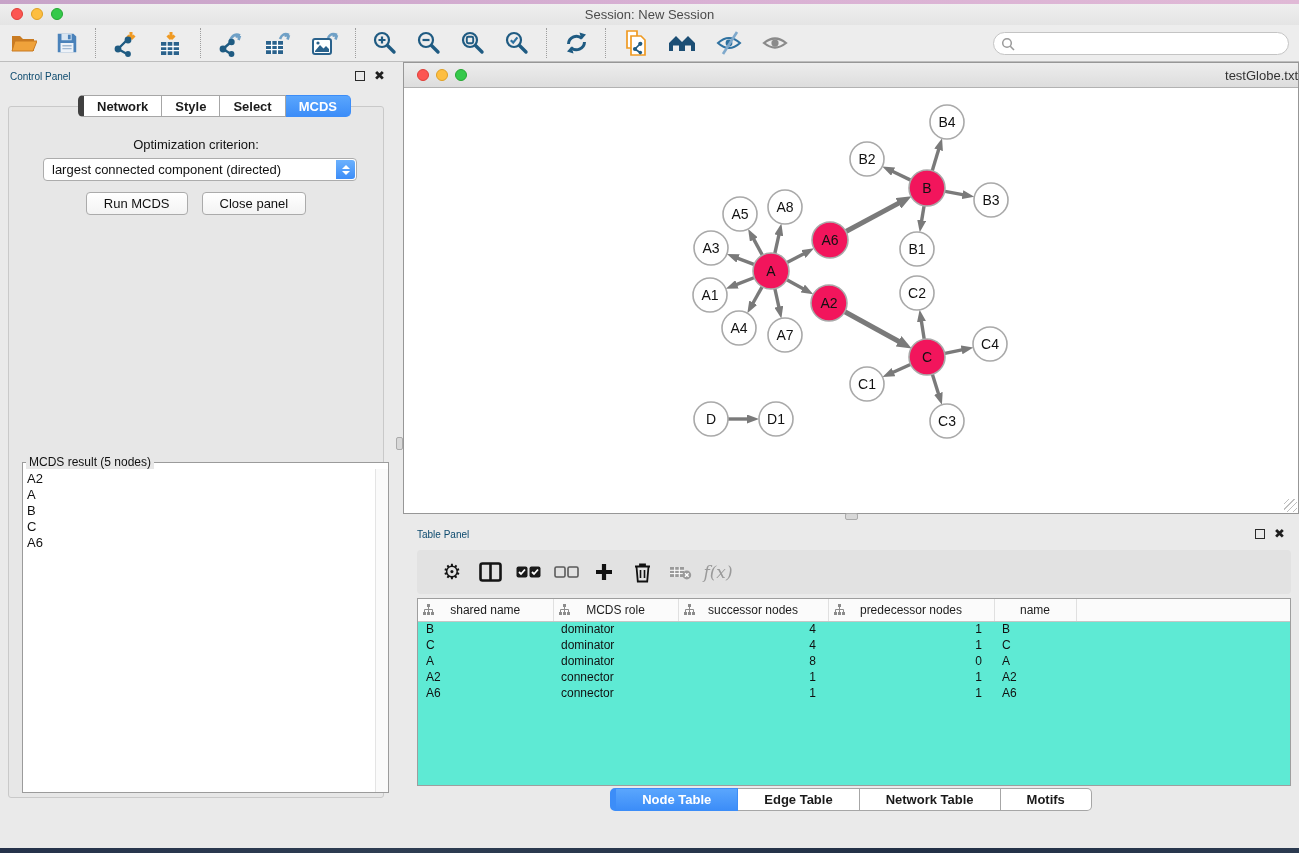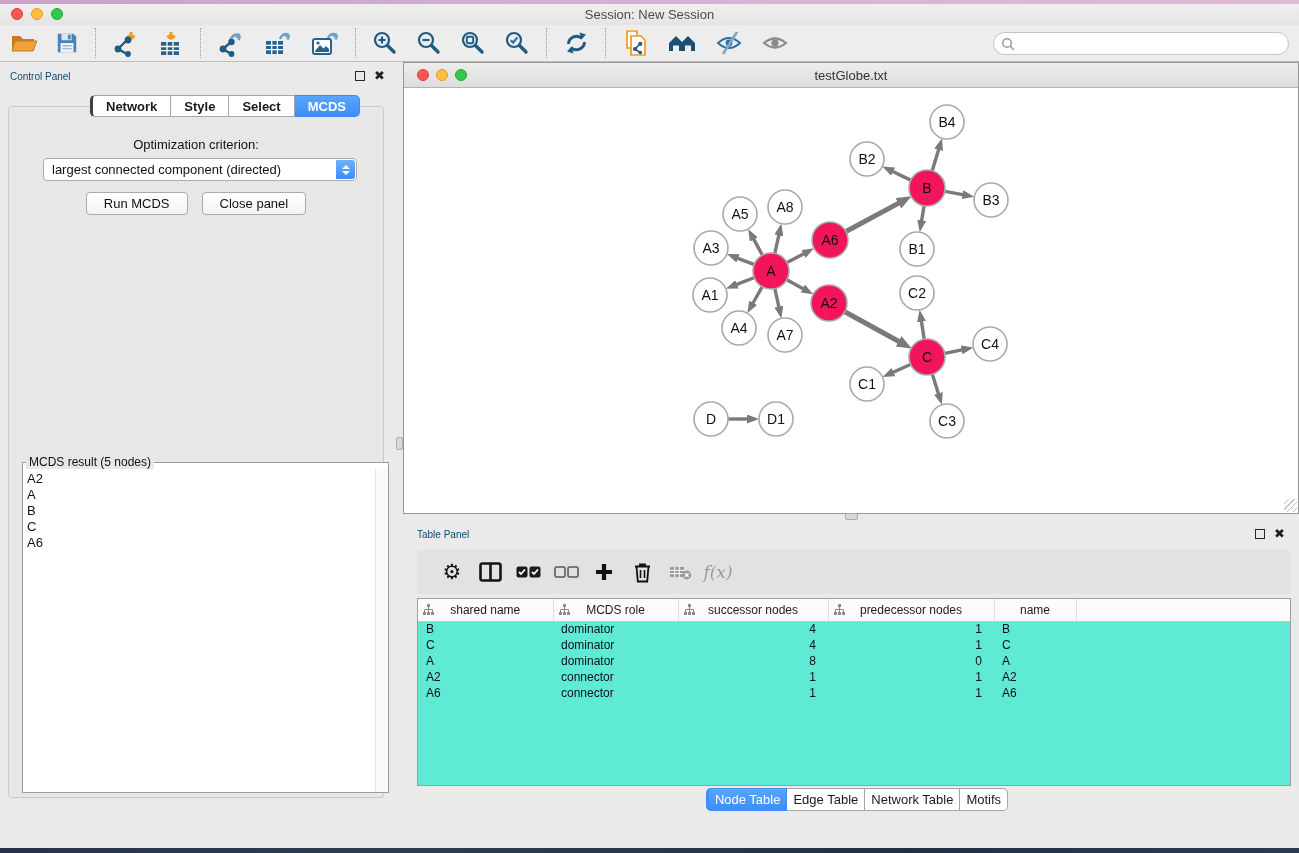--- a/index.html
+++ b/index.html
@@ -34,21 +34,21 @@
   .panel-header { position:absolute; left:0; top:0; width:100%; height:30px; }
   .panel-title { position:absolute; left:10px; top:9px; font-size:10px; color:#0c4a6e; }
   .ph-icons { position:absolute; right:10px; top:8px; display:flex; gap:9px; align-items:center; }
   .float-ic { width:10px; height:10px; border:1.6px solid #2A2A2A; display:inline-block; }
   .close-ic { font-family:"DejaVu Sans",sans-serif; font-size:13px; font-weight:bold; color:#1F1F1F; line-height:12px; }
 
   .seg { display:flex; }
   .cp-tabs { position:absolute; left:78px; top:33px; z-index:3; }
   .seg-tab { height:22px; line-height:21px; padding:0 13px; font-size:13px; font-weight:600; color:#1A1A1A;
     background:#fff; border:1px solid #A6A6A6; border-left:none; }
-  .seg-tab:first-child { border-left:3px solid #404040; border-radius:5px 0 0 5px;margin-left:12px; }
+  .seg-tab:first-child { border-left:6px solid #404040; border-radius:5px 0 0 5px; }
   .seg-tab:last-child { border-radius:0 5px 5px 0; }
   .seg-tab.active { background:linear-gradient(#5AA6FD,#3C8DF8); border-color:#3C8DF8; color:#fff; }
 
   .cp-content { position:absolute; left:8px; top:44px; width:376px; height:692px;
     background:#E7E7E7; border:1px solid #C9C9C9; border-radius:3px; }
   .opt-label { margin-top:30px; text-align:center; font-size:13px; color:#111; }
   .dropdown { position:absolute; left:34px; top:51px; width:314px; height:23px; background:#fff;
     border:1px solid #ACACAC; border-radius:4px; font-size:13px; color:#111; line-height:21px; padding-left:8px; }
   .stepper { position:absolute; right:1px; top:1px; bottom:1px; width:19px; border-radius:0 3px 3px 0;
     background:linear-gradient(#6CB1FD,#3C8DF8); display:flex; flex-direction:column; align-items:center; justify-content:center; gap:2px; }
@@ -70,21 +70,21 @@
     background:#D8D8D8; border:1px solid #ABABAB; border-radius:2px; }
   .hsplit-thumb { position:absolute; left:845px; top:513px; width:13px; height:7px;
     background:#D8D8D8; border:1px solid #ABABAB; border-radius:2px; }
 
   
   .network-window { position:absolute; left:403px; top:62px; width:896px; height:452px;
     border:1px solid #979797; background:#fff; }
   .nw-titlebar { position:absolute; left:0; top:0; width:100%; height:25px;
     background:linear-gradient(#EDEDED,#DDDDDD); border-bottom:1px solid #B2B2B2; }
   .nw-lights { position:absolute; left:13px; top:6px; display:flex; gap:7px; }
-  .nw-title { position:absolute; left:0; right:0; top:5px; text-align:center; font-size:13px; color:#333; }
+  .nw-title { position:absolute; left:0; right:0; top:5px; text-align:right; font-size:13px; color:#333; }
   .nw-content { position:absolute; left:0; top:26px; width:894px; height:424px; background:#fff; }
   .grip { position:absolute; right:1px; bottom:1px; width:13px; height:13px;
     background:repeating-linear-gradient(135deg,transparent 0 3px,#BFBFBF 3px 4px); }
 
   
   .table-panel { position:absolute; left:403px; top:520px; width:896px; height:298px; background:#EAEAEA; }
   .tp-toolbar { position:absolute; left:14px; top:30px; width:874px; height:44px; background:#E2E2E2;
     border-radius:4px; display:flex; align-items:center; padding-left:16px; gap:0; }
   .tp-ic { display:flex; align-items:center; justify-content:center; width:38px; height:38px; background:none; border:none; }
   .gear-glyph { font-family:"DejaVu Sans",sans-serif; font-size:21px; color:#141414; line-height:20px; }
@@ -95,21 +95,21 @@
   table.node-table { border-collapse:collapse; table-layout:fixed; width:100%; }
   table.node-table th { height:22px; background:#FBFBFB; border-bottom:1px solid #C6C6C6; border-right:1px solid #E0E0E0;
     font-size:12px; font-weight:normal; color:#1C1C1C; position:relative; text-align:center; }
   table.node-table th .col-ic { position:absolute; left:5px; top:5px; }
   table.node-table th:last-child { border-right:none; }
   table.node-table td { height:16px; font-size:12px; color:#111; white-space:nowrap; }
   td.al { text-align:left; padding-left:8px; }
   td.ar { text-align:right; padding-right:12px; }
 
   .tp-tabs { position:absolute; left:0; right:0; top:268px; display:flex; justify-content:center; }
-  .tp-tabs .seg-tab { font-weight:normal; height:23px; line-height:22px; padding:0 6px; }
+  .tp-tabs .seg-tab { font-weight:bold; height:23px; line-height:22px; padding:0 26px; }
 
   
   .statusbar { position:absolute; left:0; top:818px; width:1299px; height:30px;
     background:linear-gradient(#F5F5F5,#E8E8E8); border-top:1px solid #C2C2C2; }
   .list-btn { position:absolute; left:12px; top:4px; width:27px; height:23px; background:linear-gradient(#FDFDFD,#F0F0F0);
     border:1px solid #AFAFAF; border-radius:3px; display:flex; align-items:center; justify-content:center; }
   .mem-btn { position:absolute; right:9px; top:4px; height:23px; padding:0 10px 0 8px; display:flex; align-items:center; gap:6px;
     background:linear-gradient(#FDFDFD,#F0F0F0); border:1px solid #AFAFAF; border-radius:3px; font-size:12px; color:#111; }
   .mem-dot { width:11px; height:11px; border-radius:50%; background:#23A33B; }
   .bottom-strip { position:absolute; left:0; top:848px; width:1299px; height:5px;

